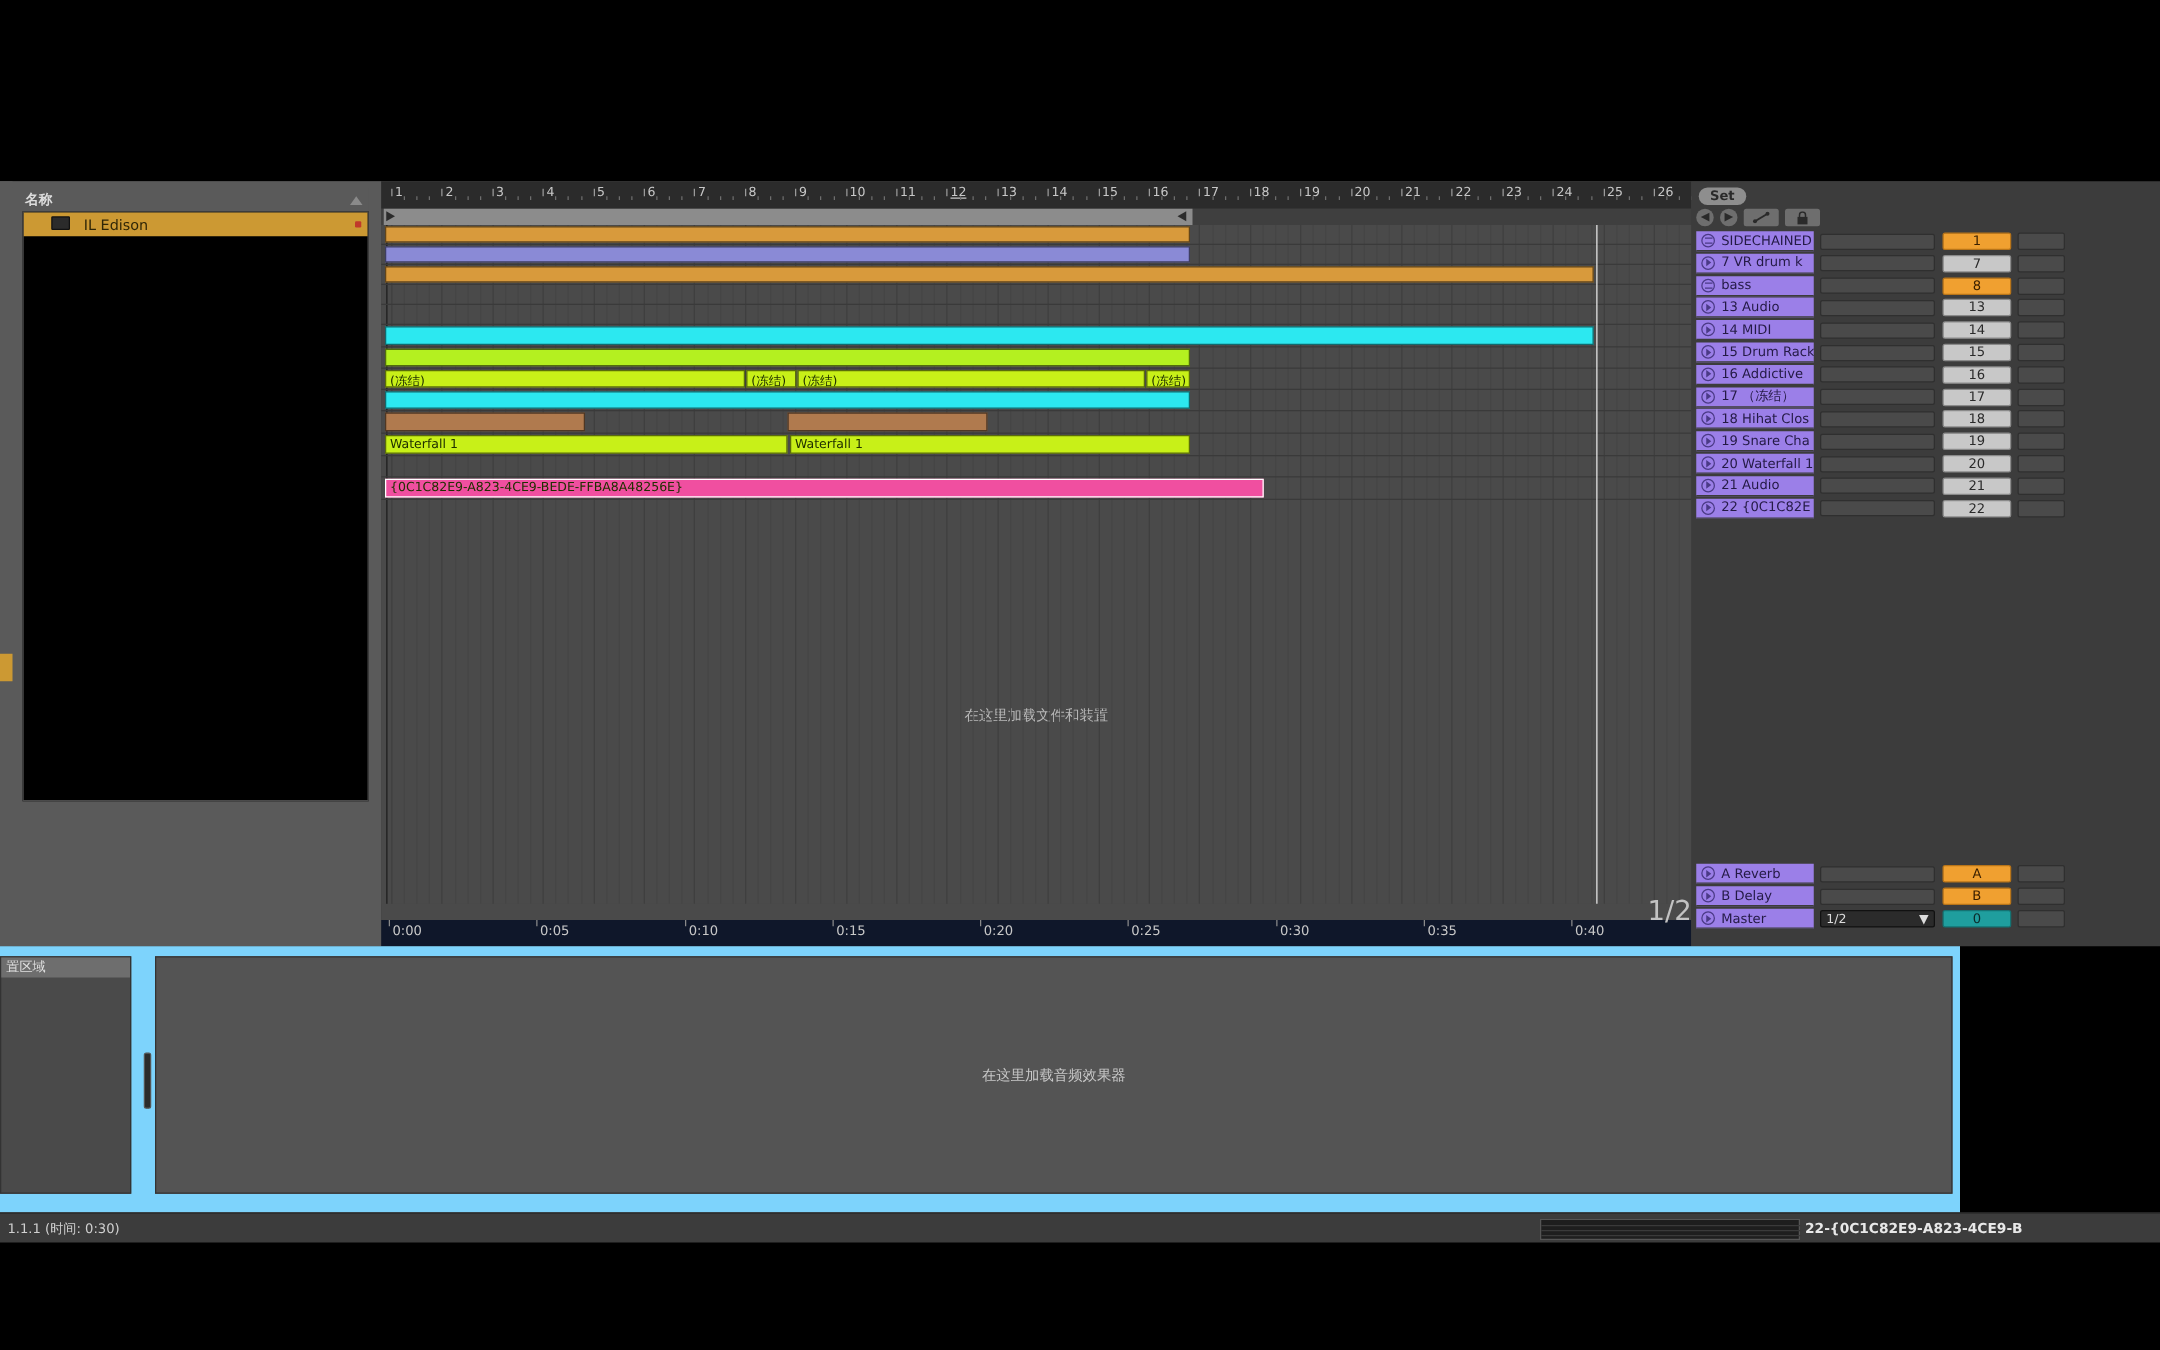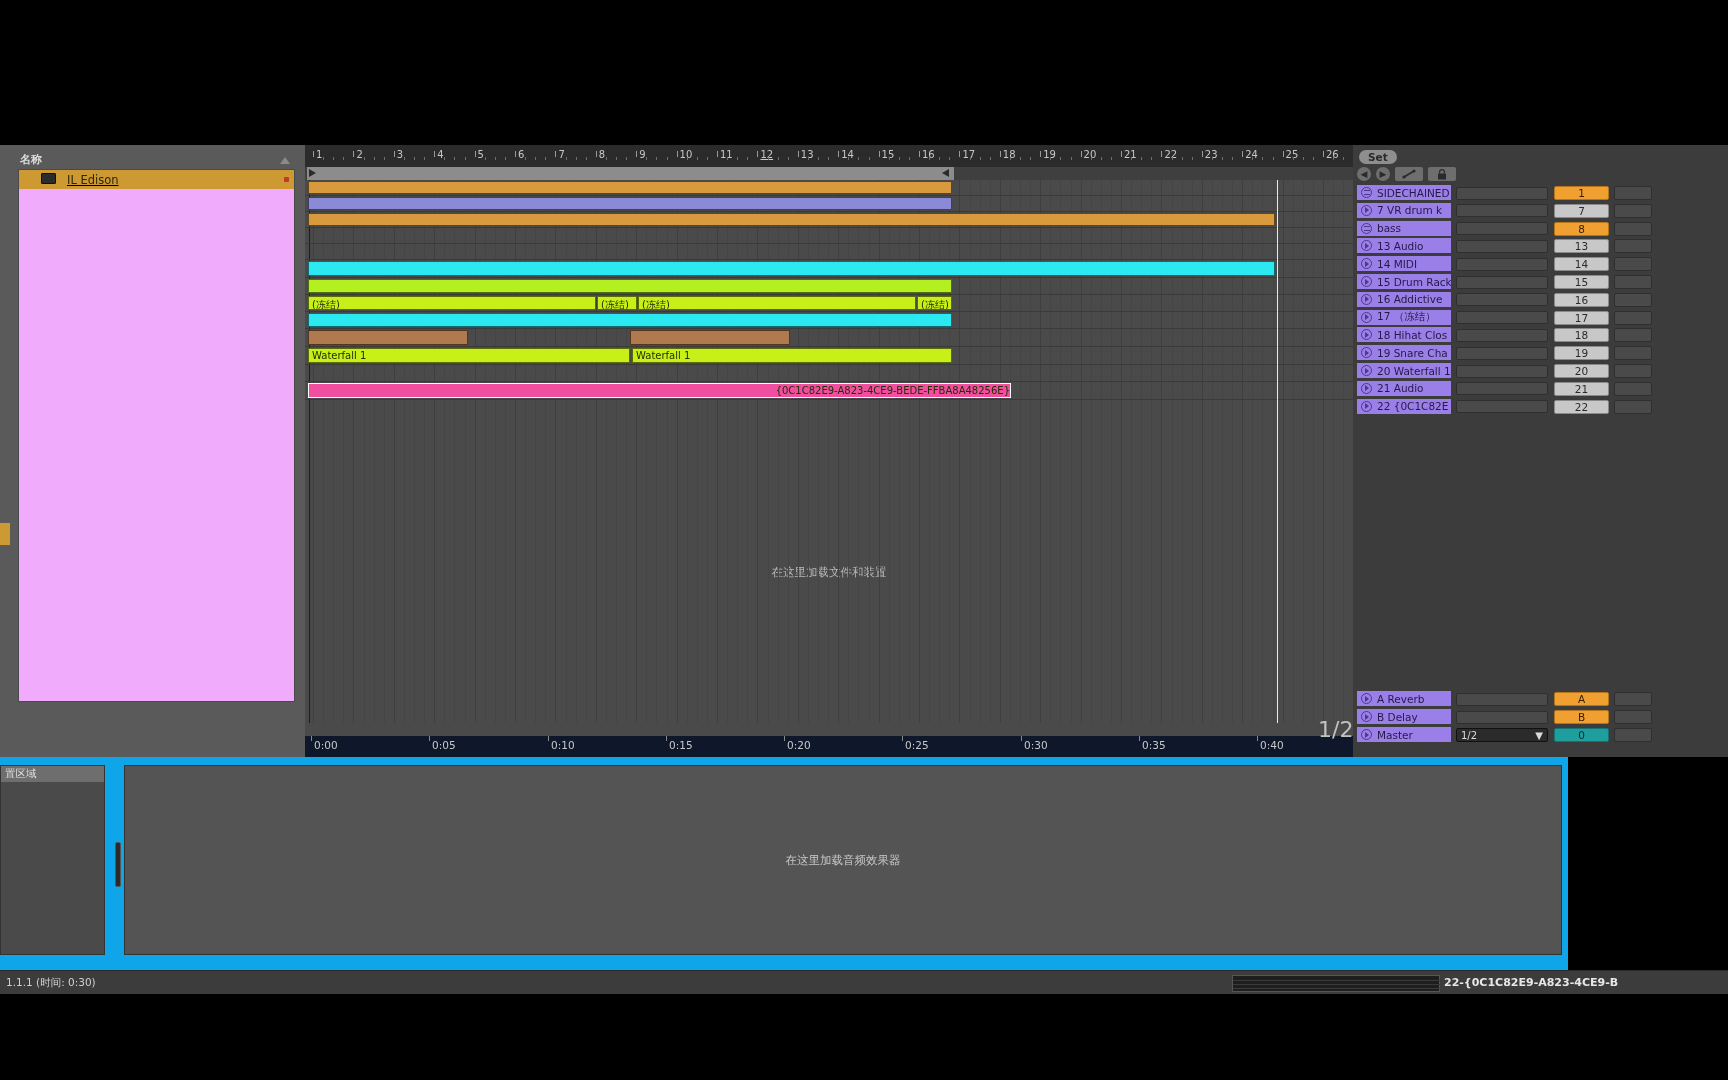--- a/index.html
+++ b/index.html
@@ -19,22 +19,22 @@
 
   
   .browser { position:absolute; left:0; top:0; width:305px; height:612px; background:#5a5a5a; }
   .browser-strip { position:absolute; left:0; top:0; width:10px; height:612px; background:#5a5a5a; }
   .browser-head { position:absolute; left:10px; top:5px; width:285px; height:18px;
       background:#5a5a5a; color:#dcdcdc; font-size:11px; font-weight:bold;
       display:flex; align-items:center; padding-left:10px; }
   .sort-arrow { position:absolute; right:5px; top:7px; width:0;height:0;
       border-left:5px solid transparent;border-right:5px solid transparent;
       border-bottom:7px solid #8a8a8a; }
-  .browser-body { position:absolute; left:18px; top:24px; width:277px; height:533px;
-      background:#f0abfc; border:1px solid #4a4a4a;text-decoration:underline; }
+  .browser-body { position:absolute; left:18px; top:24px; width:277px; height:472px;
+      background:#000000; border:1px solid #4a4a4a; }
   .br-item { position:relative; height:19px; background:#cc9933; display:flex; align-items:center;
       padding-left:22px; color:#3a2e10; font-size:11px; }
   .br-item .ico { position:absolute; left:22px; top:3px; width:15px;height:11px;
       background:#2b2b2b; border:1px solid #111; border-radius:1px; }
   .br-item .lbl { margin-left:26px; color:#2f2607; font-size:11.5px; }
   .br-dot { position:absolute; right:5px; top:7px; width:5px;height:5px; background:#c0392b; border-radius:1px; }
   .br-left-tab { position:absolute; left:0; top:378px; width:10px; height:22px; background:#cc9933; }
 
   
   .arr { position:absolute; left:305px; top:0; width:1048px; height:612px; background:#4a4a4a; }
@@ -96,21 +96,21 @@
   .t-num.hot { background:#f0a030; border-color:#b87418; color:#3a2000; }
   .t-num.teal { background:#1f9e9e; color:#0c2b2b; border-color:#147373; }
   .t-tail { width:38px; height:14px; margin-left:5px; background:#4a4a4a; border:1px solid #2f2f2f; border-radius:2px; }
 
   .half-ind { position:absolute; left:-35px; top:572px; font-size:22px; color:#c2c2c2; }
   .mst-select { width:92px;height:14px; margin-left:5px; background:#2b2b2b; border:1px solid #111;
       border-radius:2px; color:#dcdcdc; font-size:10px; display:flex; align-items:center;
       padding:0 4px; justify-content:space-between; }
 
   
-  .detail { position:absolute; left:0; top:612px; width:1568px; height:213px; background:#0ea5e9; }
+  .detail { position:absolute; left:0; top:612px; width:1568px; height:213px; background:#7dd3fc; }
   .det-left { position:absolute; left:0; top:8px; width:105px; height:190px; background:#4a4a4a; border:1px solid #333; }
   .det-left-head { height:16px; background:#6e6e6e; color:#e0e0e0; font-size:10.5px;
       display:flex;align-items:center; padding-left:4px; }
   .det-left-body { padding:8px 4px; color:#c4c4c4; font-size:10.5px; line-height:30px; }
   .det-handle { position:absolute; left:115px; top:85px; width:6px; height:45px;
       background:#2b2b2b; border:1px solid #555; border-radius:2px; }
   .det-main { position:absolute; left:124px; top:8px; width:1438px; height:190px;
       background:#545454; border:1px solid #333; display:flex; align-items:center; justify-content:center;
       color:#c8c8c8; font-size:11.5px; }
 
@@ -446,21 +446,21 @@
           </div>
           <div class="lane" style="top: 167px; height: 18px;">
             <div class="clip" style="left: 3px; width: 322px; height: 15px; background: rgb(200, 240, 24);">
               <span class="name">Waterfall 1</span>
             </div>
             <div class="clip" style="left: 327px; width: 320px; height: 15px; background: rgb(200, 240, 24);">
               <span class="name">Waterfall 1</span>
             </div>
           </div>
           <div class="lane" style="top: 185px; height: 17px;"></div>
-          <div class="lane" style="top: 202px; height: 18px; text-align: right;">
+          <div class="lane" style="top: 202px; height: 18px;">
             <div class="clip" style="left: 3px; width: 703px; height: 15px; background: rgb(240, 79, 160); border-color: rgb(255, 255, 255);">
               <span class="name">{0C1C82E9-A823-4CE9-BEDE-FFBA8A48256E}</span>
             </div>
           </div>
           <div class="playhead" style="left: 972px;"></div>
         </div>
 
       <div class="timeruler" id="timeruler">
           <div class="tl" style="left: 6px;"></div>
           <div class="t" style="left: 9px;">0:00</div>

